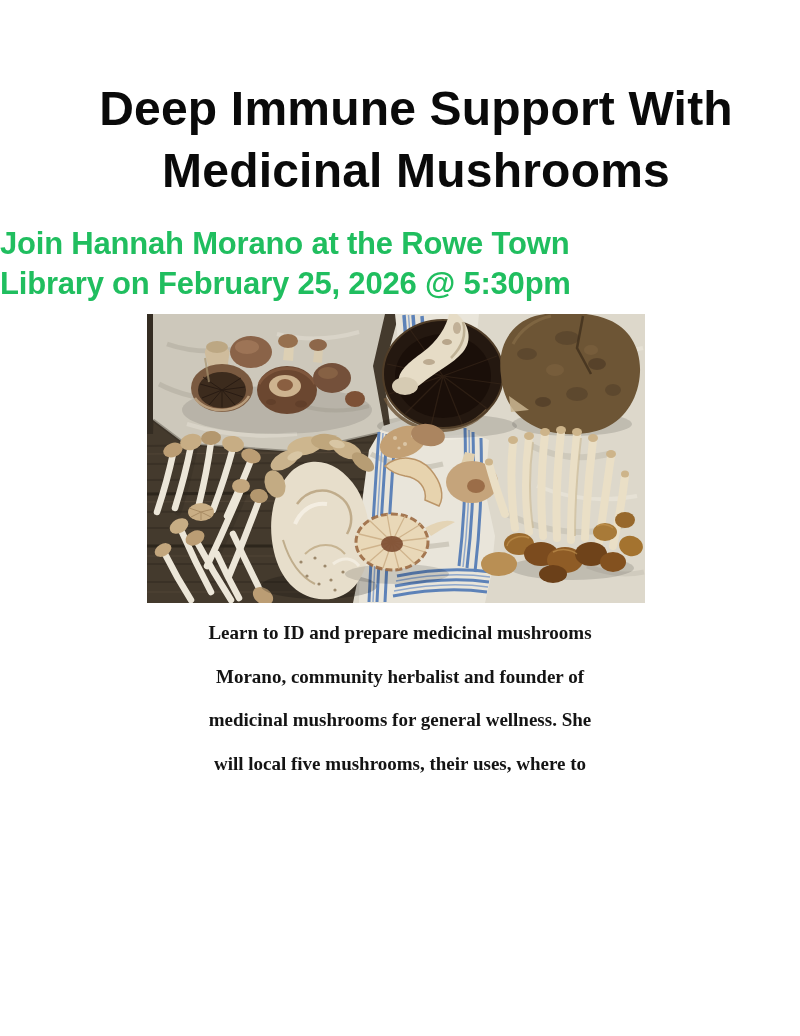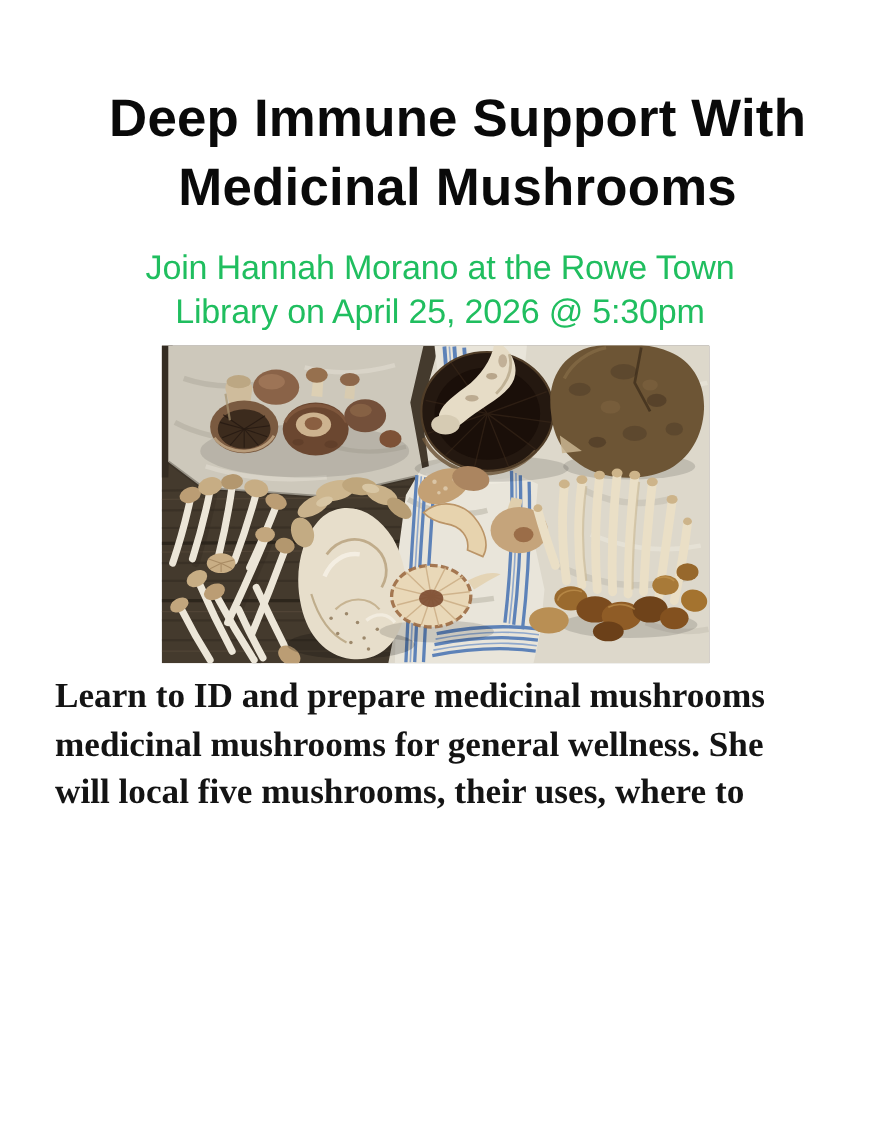--- a/index.html
+++ b/index.html
@@ -21,62 +21,62 @@
     font-size: 48px;
     line-height: 62px;
     font-weight: 700;
     color: #0a0a0a;
     letter-spacing: 0.2px;
   }
   .title .tline { display: block; padding-left: 32px; }
 
   .subtitle {
     margin: 22px 0 0 0;
-    text-align: center;
+    text-align: left;
     font-size: 31px;
     line-height: 40px;
-    font-weight: 400;
+    font-weight: 700;
     color: #20be5f;
     letter-spacing: -0.2px;
   }
   .subtitle .sline { display: block; }
 
   .photo {
     margin: 10px 0 0 147px;
     width: 498px;
     height: 289px;
     padding: 0;
   }
   .photo svg { display: block; }
 
   .body-text {
     margin: 8px auto 0 auto;
     width: 700px;
-    text-align: left;
+    text-align: center;
     font-family: "Liberation Serif", serif;
-    font-size: 32px;
+    font-size: 19px;
     line-height: 43.5px;
     font-weight: 600;
     color: #141414;
   }
   .body-text .bline { display: block; }
 </style>
 </head>
 <body>
 
 <main class="flyer">
 
   <h1 class="title">
     <span class="tline">Deep Immune Support With</span>
     <span class="tline">Medicinal Mushrooms</span>
   </h1>
 
   <h2 class="subtitle">
     <span class="sline">Join Hannah Morano at the Rowe Town</span>
-    <span class="sline">Library on April 25, 2026 @ 5:30pm</span>
+    <span class="sline">Library on February 25, 2026 @ 5:30pm</span>
   </h2>
 
   <figure class="photo" role="img" aria-label="Assorted fresh mushrooms - cremini, portobello, beech, maitake, shiitake and pioppino - arranged on cream linen cloths and a blue striped towel over a dark wooden table">
     <svg width="498" height="289" viewBox="0 0 498 289" xmlns="http://www.w3.org/2000/svg">
 
       <g>
         <rect x="0" y="0" width="498" height="289" fill="#443a2d"></rect>
         <g stroke="#332b21" stroke-width="2" opacity="0.55">
           <line x1="0" y1="132" x2="260" y2="128"></line>
           <line x1="0" y1="150" x2="255" y2="148"></line>
@@ -385,17 +385,18 @@
           <path d="M360,232 A15,11 0 0 1 382,224" stroke="#c89a55"></path>
           <path d="M406,238 A18,13 0 0 1 430,240" stroke="#c89a55"></path>
           <path d="M450,212 A12,9 0 0 1 466,214" stroke="#c89a55"></path>
         </g>
       </g>
     </svg>
   </figure>
 
   <section class="body-text">
     <span class="bline">Learn to ID and prepare medicinal mushrooms</span>
+    <span class="bline">Morano, community herbalist and founder of</span>
     <span class="bline">medicinal mushrooms for general wellness. She</span>
     <span class="bline">will local five mushrooms, their uses, where to</span>
   </section>
 
 </main>
 
 </body></html>

